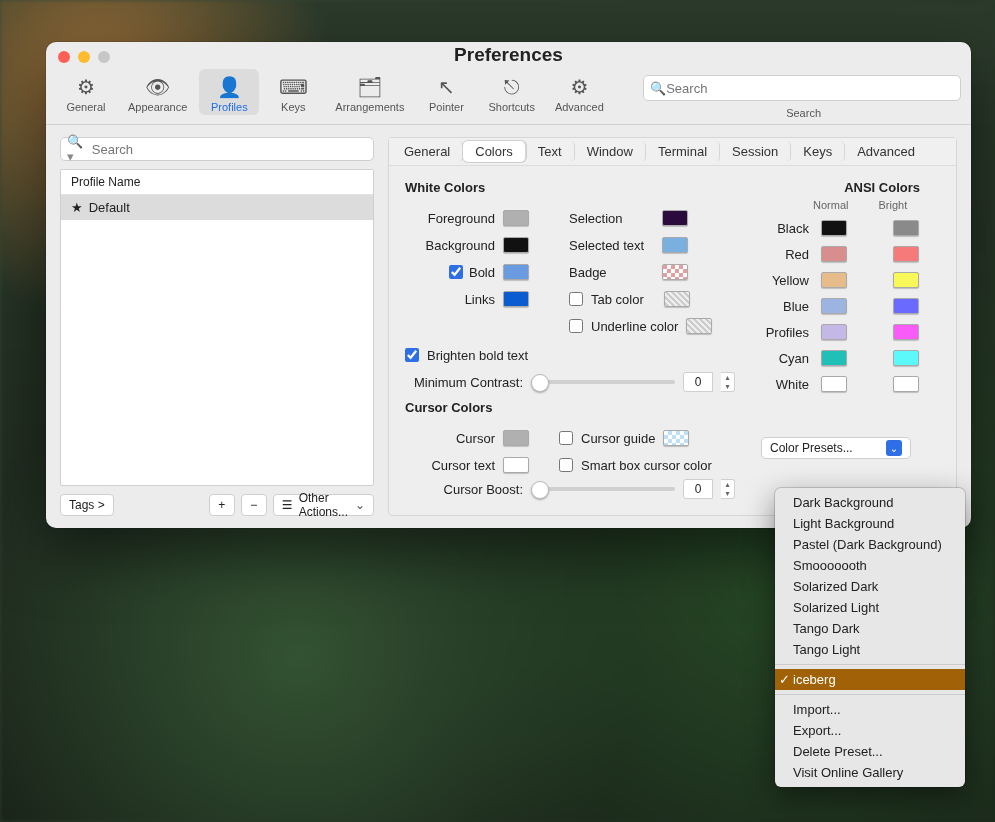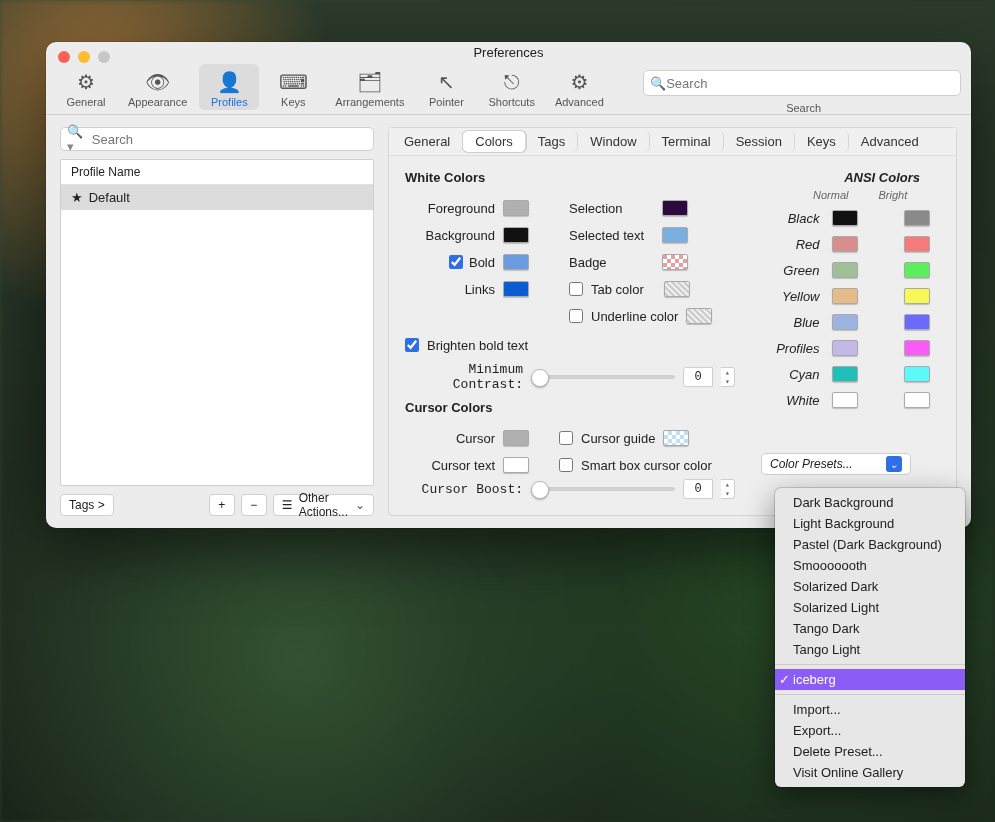--- a/index.html
+++ b/index.html
@@ -28,21 +28,21 @@
     background: #ececec;
     border-radius: 10px;
     box-shadow: 0 25px 60px rgba(0,0,0,.5), 0 0 0 1px rgba(0,0,0,.1);
     display: flex;
     flex-direction: column;
   }
   .titlebar { height: 28px; display:flex; align-items:center; justify-content:center; position:relative; }
   .traffic { position:absolute; left:12px; top:9px; display:flex; gap:8px; }
   .dot { width:12px; height:12px; border-radius:50%; }
   .dot.red{background:#ff5f57;} .dot.yel{background:#febc2e;} .dot.grn{background:#c7c7c7;}
-  .title { font-weight:400; font-size:13px; }
+  .title { font-weight:700; font-size:19px; }
   .toolbar {
     height: 64px; border-bottom:1px solid #d0d0d0;
     display:flex; align-items:flex-start; padding: 2px 10px 0 10px; gap: 4px;
   }
   .toolbtn { display:flex; flex-direction:column; align-items:center; justify-content:flex-start;
     padding: 6px 8px 2px; gap:2px; border-radius:6px; font-size:11px; color:#555; cursor:default; min-width:60px;}
   .toolbtn .ico { font-size:20px; height:24px; display:flex; align-items:center; justify-content:center;}
   .toolbtn.selected{ background:#dcdcdc; color:#1f6fe5;}
   .toolbtn.selected .ico{ color:#1f6fe5;}
   .toolbar .spacer{flex:1;}
@@ -62,47 +62,47 @@
   .sqbtn{width:26px;padding:0;}
   .otheractions{flex:1; justify-content:flex-start; gap:6px;}
   .otheractions::after{content:"⌄"; margin-left:auto; color:#555;}
   .right { flex:1; background:#eeeeee; border:1px solid #d6d6d6; border-radius:4px; display:flex; flex-direction:column;}
   .tabs { display:flex; gap:0; padding:3px; background:#f0f0f0; border-bottom:1px solid #dcdcdc;}
   .tab { padding:3px 12px; font-size:13px; border-radius:5px; color:#333; border-right:1px solid #d6d6d6;}
   .tab:last-child{border-right:0;}
   .tab.active{ background:#fff; box-shadow:0 0 0 1px #cfcfcf;}
   .panel{ flex:1; padding:14px 16px 16px; display:flex; gap:26px;}
   .col1{ width:330px; }
-  .col2{ flex:1;font-style:italic; }
+  .col2{ flex:1; }
   .sectitle{ font-weight:600; margin-bottom:10px;}
   .row{ display:flex; align-items:center; height:26px; gap:8px; margin-bottom:1px;}
   .row .lbl{ width:90px; text-align:right;}
   .row2 .lbl{ width:85px; text-align:left;}
   .swatch{ width:26px; height:16px; border:1px solid #aaa; border-radius:2px; box-shadow:0 1px 1px rgba(0,0,0,.2);}
   input[type=checkbox]{ width:14px; height:14px; accent-color:#2f6fe5; }
-  .sliderrow{display:flex;align-items:center;gap:8px;font-family:Liberation Mono, monospace;}
+  .sliderrow{display:flex;align-items:center;gap:8px;}
   .sliderrow .lbl{width:118px;text-align:right;}
   .slider{ flex:1; height:4px; background:#d0d0d0; border-radius:3px; position:relative;}
   .slider::before{content:"";position:absolute;left:0;top:-6px;width:16px;height:16px;background:#fff;border:1px solid #bbb;border-radius:50%;box-shadow:0 1px 2px rgba(0,0,0,.3);}
   .numbox{ width:30px; height:20px; border:1px solid #cfcfcf; background:#fff; border-radius:3px 0 0 3px; text-align:center; font-size:12px; display:flex;align-items:center;justify-content:center;}
   .stepper{ width:14px; height:20px; border:1px solid #cfcfcf; border-left:0; border-radius:0 3px 3px 0; background:#fff; font-size:8px; display:flex; flex-direction:column; line-height:9px; text-align:center; color:#666;}
   .ansihead{ display:flex; gap:30px; font-size:11px; color:#666; margin-left:52px; margin-bottom:4px;}
-  .ansirow{display:flex; align-items:center; gap:12px; height:26px;justify-content:center;}
+  .ansirow{display:flex; align-items:center; gap:12px; height:26px;}
   .ansirow .albl{width:48px;text-align:right;}
   .preset{ margin-top:40px; }
   .presetbtn{ width:150px; height:22px; border:1px solid #cfcfcf; background:#fff; border-radius:5px; display:flex; align-items:center; padding:0 8px; font-size:12px; position:relative;}
   .presetbtn .chev{ margin-left:auto; width:16px;height:16px;background:#2f6fe5;border-radius:3px;color:#fff;display:flex;align-items:center;justify-content:center;font-size:10px;}
   
   .dropdown{
     position:absolute; left:775px; top:488px; width:190px;
     background:#e7e7e7; border-radius:6px; box-shadow:0 10px 30px rgba(0,0,0,.45), 0 0 0 1px rgba(0,0,0,.15);
     padding:4px 0; font-size:13px;
   }
   .dditem{ padding:3px 18px; white-space:nowrap; }
-  .dditem.sel{ background:#8b5cf6; color:#fff; position:relative;}
+  .dditem.sel{ background:#a16207; color:#fff; position:relative;}
   .dditem.sel::before{content:"✓"; position:absolute; left:4px;}
   .ddsep{ height:1px; background:#ccc; margin:4px 0;}
   .diagonal{ background:linear-gradient(45deg,#ccc 25%,transparent 25%,transparent 50%,#ccc 50%,#ccc 75%,transparent 75%) ; background-size:6px 6px; }
   .checker{ background:conic-gradient(#fff 0 25%,#e2a0a0 0 50%,#fff 0 75%,#e2a0a0 0) ; background-size:8px 8px; }
   .checker2{ background:conic-gradient(#bde0f7 0 25%,#fff 0 50%,#bde0f7 0 75%,#fff 0) ; background-size:8px 8px; }
 </style>
 </head>
 <body>
 <div class="bg"></div>
 
@@ -181,21 +181,21 @@
             <span>☰</span>
             <span>Other Actions...</span>
           </div>
       </div>
     </div>
 
     <div class="right">
       <div class="tabs">
         <div class="tab">General</div>
         <div class="tab active">Colors</div>
-        <div class="tab">Tags</div>
+        <div class="tab">Text</div>
         <div class="tab">Window</div>
         <div class="tab">Terminal</div>
         <div class="tab">Session</div>
         <div class="tab">Keys</div>
         <div class="tab">Advanced</div>
       </div>
 
       <div class="panel">
         <div class="col1">
           <div class="sectitle">White Colors</div>
@@ -309,26 +309,20 @@
                 <span class="albl">Black</span>
   <span class="swatch" style="background:#111111"></span>
   <span style="width:22px"></span>
   <span class="swatch" style="background:#8a8a8a"></span>
               </div>
               <div class="ansirow">
                 <span class="albl">Red</span>
   <span class="swatch" style="background:#d98e8e"></span>
   <span style="width:22px"></span>
   <span class="swatch" style="background:#f77a7a"></span>
-              </div>
-              <div class="ansirow">
-                <span class="albl">Green</span>
-  <span class="swatch" style="background:#9fbf99"></span>
-  <span style="width:22px"></span>
-  <span class="swatch" style="background:#5bf05b"></span>
               </div>
               <div class="ansirow">
                 <span class="albl">Yellow</span>
   <span class="swatch" style="background:#e6bd8a"></span>
   <span style="width:22px"></span>
   <span class="swatch" style="background:#f8f859"></span>
               </div>
               <div class="ansirow">
                 <span class="albl">Blue</span>
   <span class="swatch" style="background:#9cb5e0"></span>

